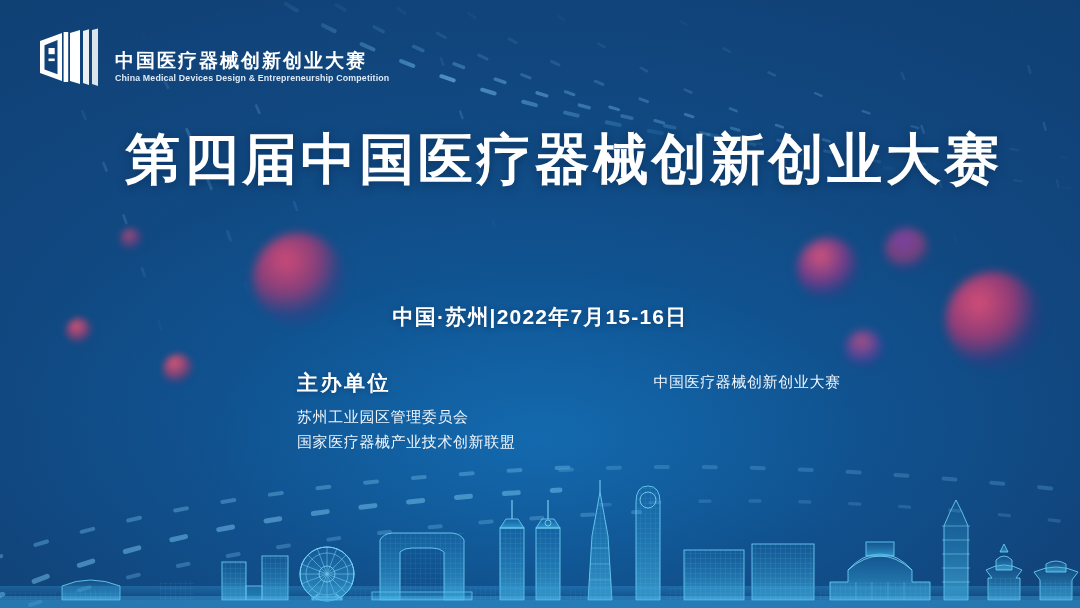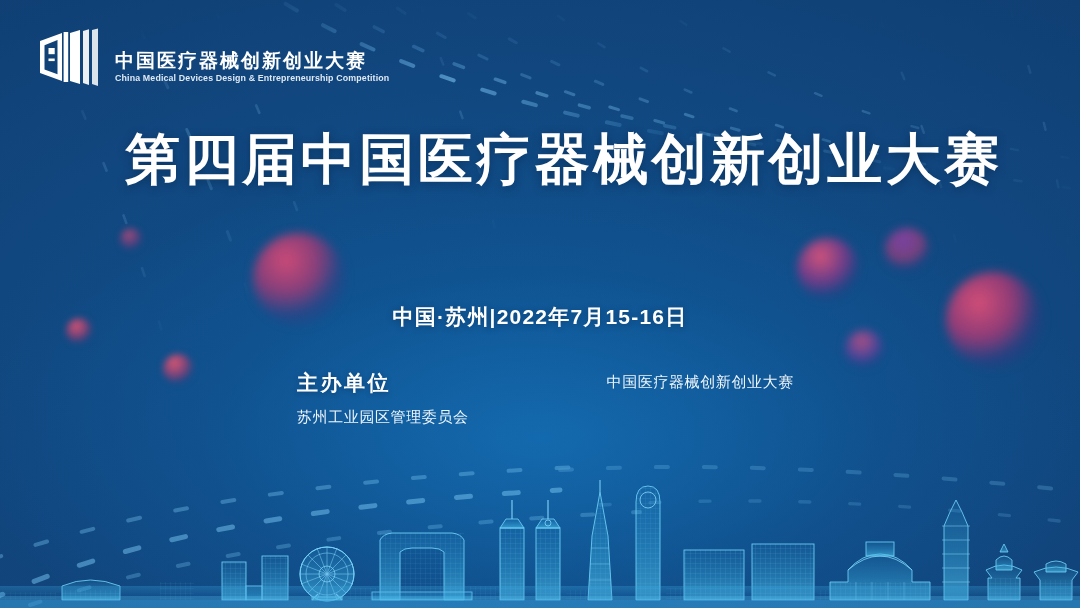--- a/index.html
+++ b/index.html
@@ -208,20 +208,21 @@
   <div class="titles">
     <div class="title-line1">第四届中国医疗器械创新创业大赛</div>
   </div>
 
   <div class="date-line">中国·苏州|2022年7月15-16日</div>
 
   <div class="orgs">
     <div class="org-col">
       <div class="org-head">主办单位</div>
       <div class="org-item">苏州工业园区管理委员会</div>
+      <div class="org-item">国家医疗器械产业技术创新联盟</div>
     </div>
     <div class="org-col">
       <div class="org-item">中国医疗器械创新创业大赛</div>
     </div>
   </div>
 
   <svg class="skyline" viewBox="0 0 1080 130" preserveAspectRatio="none">
     <defs>
       <linearGradient id="bg1" x1="0" y1="0" x2="0" y2="1">
         <stop offset="0%" stop-color="#35a9e0" stop-opacity="0.10"></stop>

